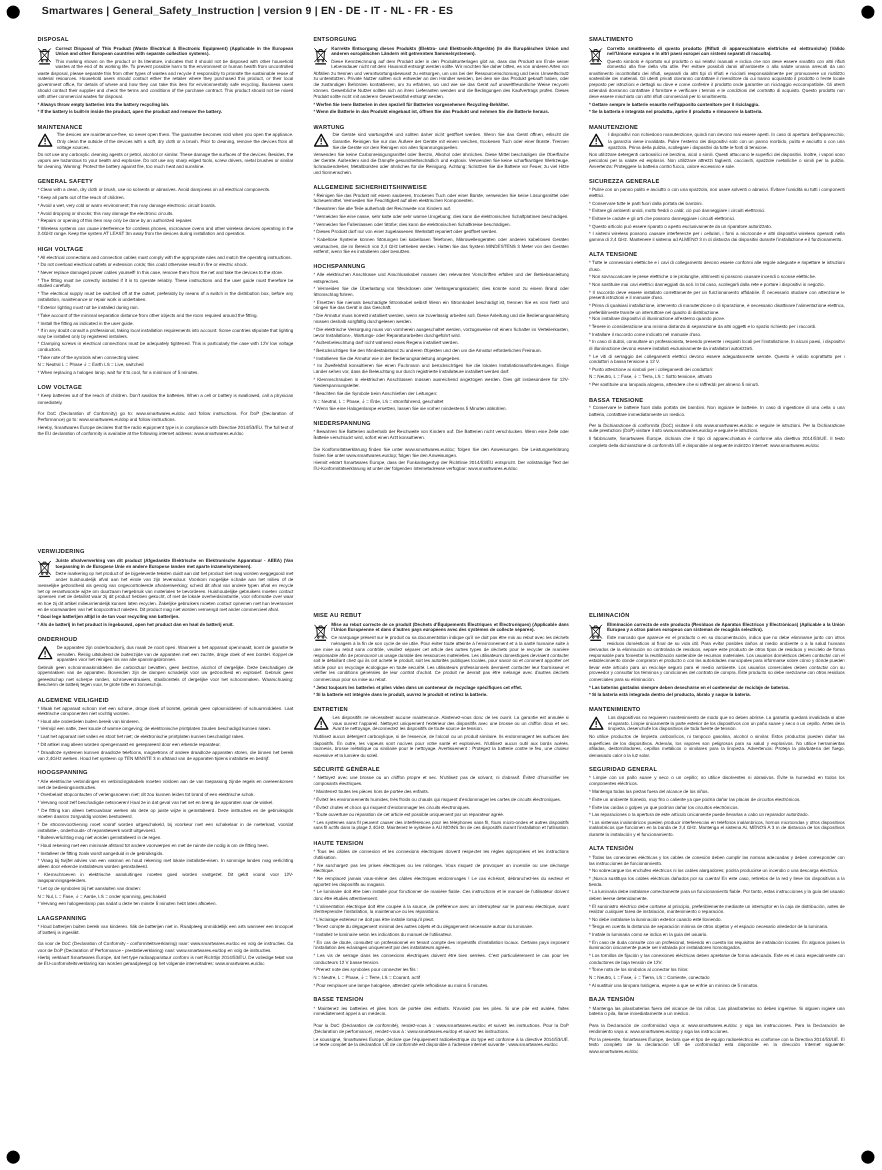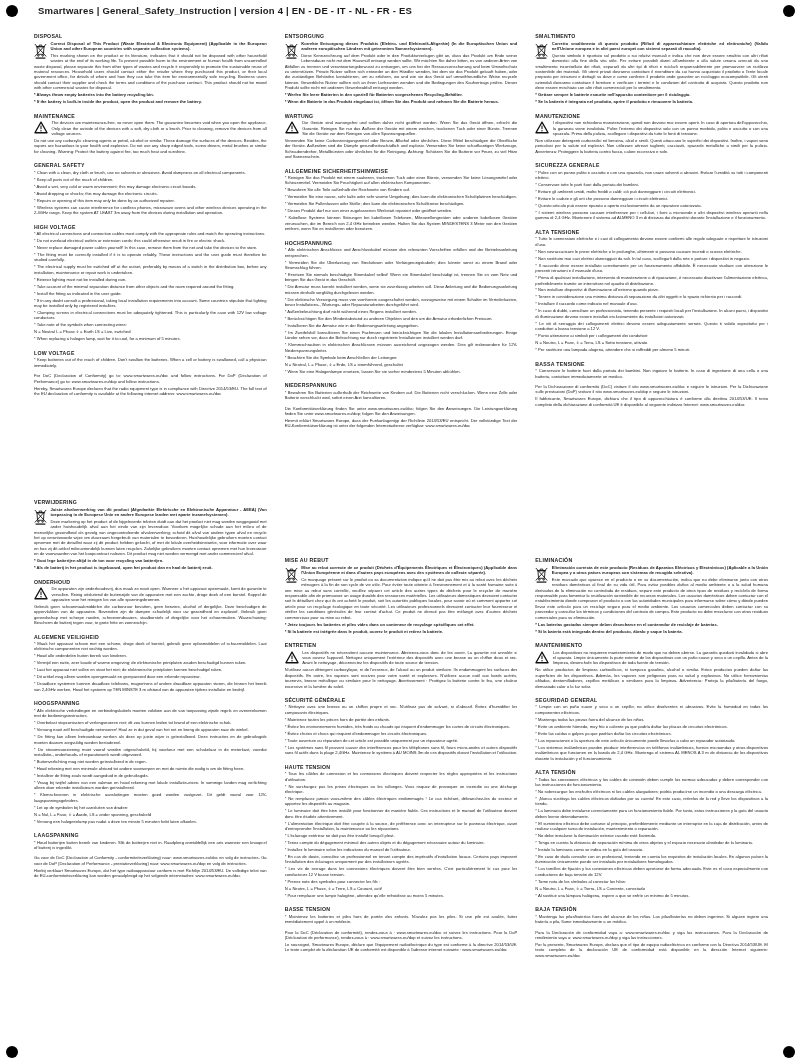--- a/index.html
+++ b/index.html
@@ -35,21 +35,21 @@
   .sec-icon svg{display:block;}
 </style>
 </head>
 <body>
 
 <div class="corner-mark tl"></div>
 <div class="corner-mark tr"></div>
 <div class="corner-mark bl"></div>
 <div class="corner-mark br"></div>
 
-<div class="doc-header">Smartwares | General_Safety_Instruction | version 4 | EN - DE - IT - NL - FR - ES</div>
+<div class="doc-header">Smartwares | General_Safety_Instruction | version 9 | EN - DE - IT - NL - FR - ES</div>
 
 <div id="columns">
     <div class="col">
       <div class="block top">
         <div class="section">
           <div class="heading">DISPOSAL</div>
           <span class="sec-icon">
             <svg width="13" height="17" viewBox="0 0 24 31">
               <g fill="none" stroke="#111" stroke-width="1.6">
                 <path d="M5.5 8.5 L18.5 8.5 L17.5 22.5 L6.5 22.5 Z"></path>

